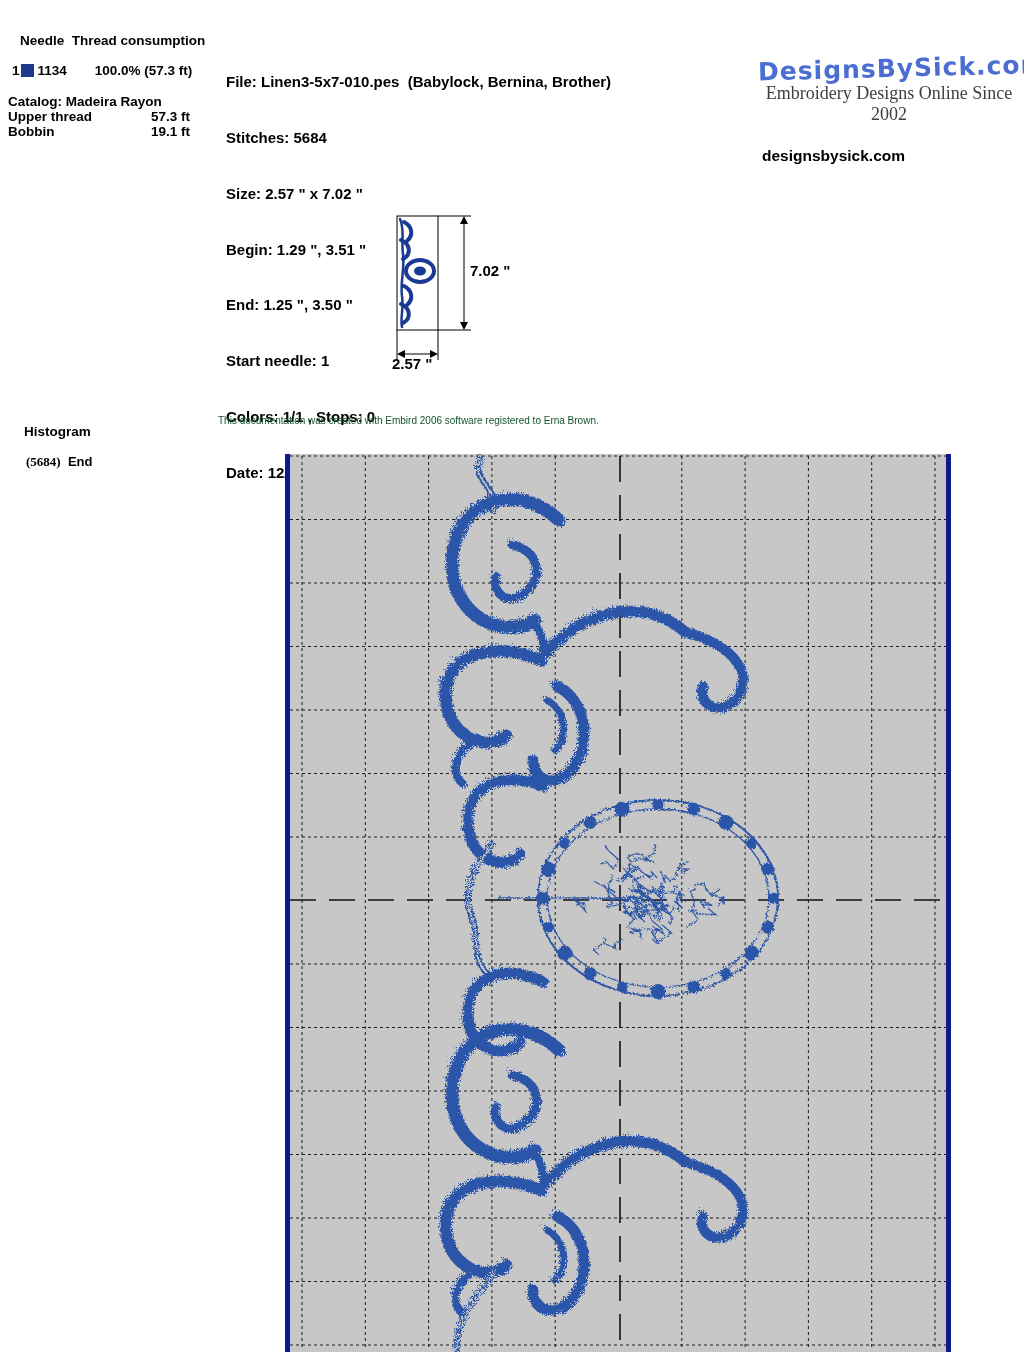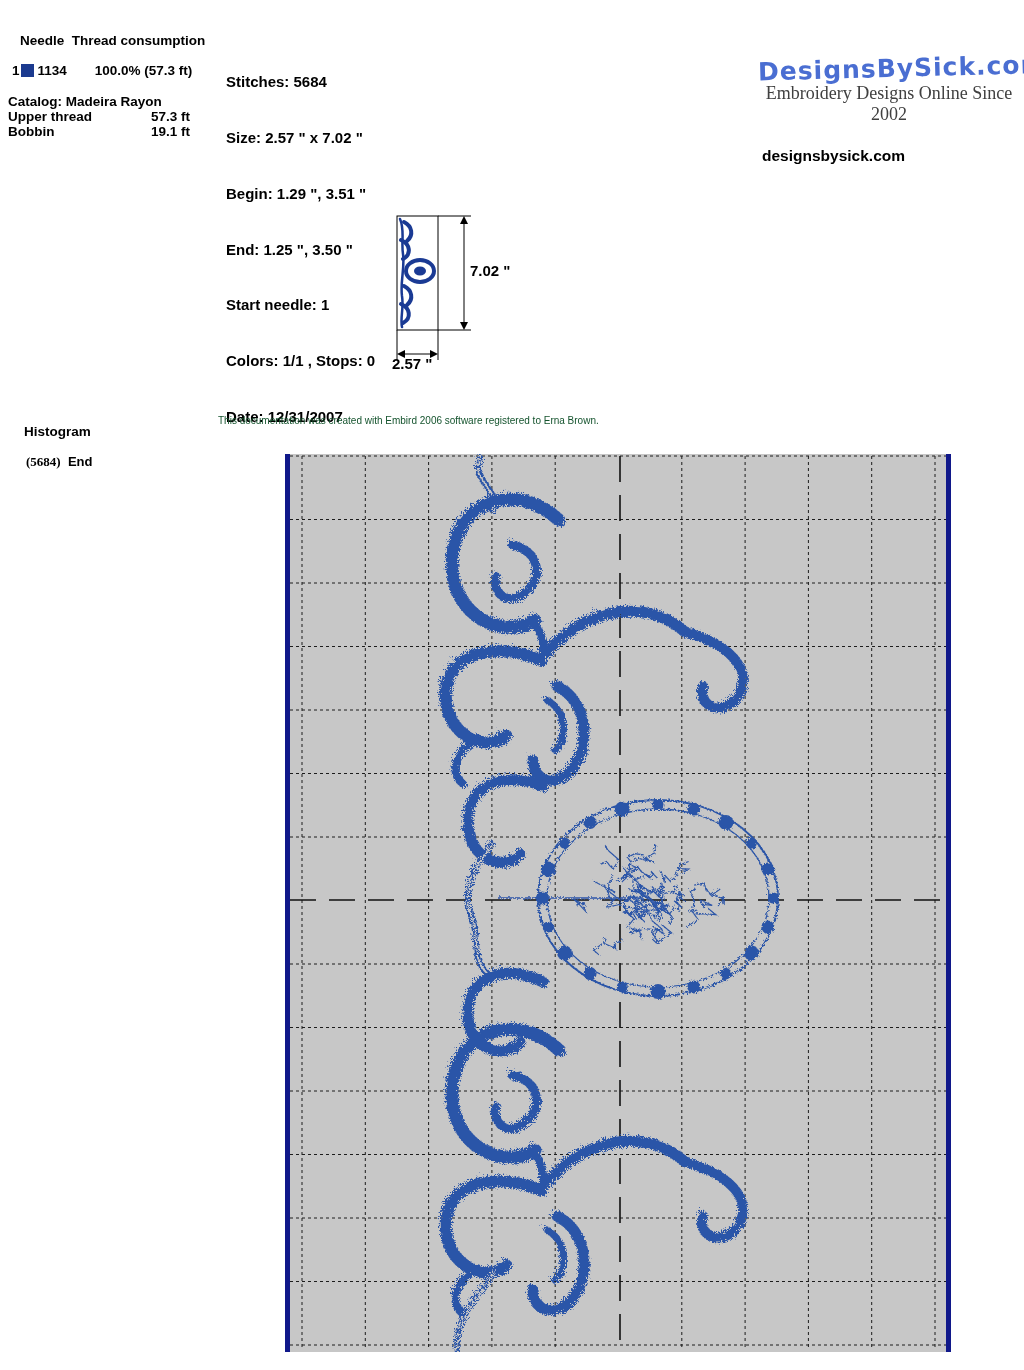--- a/index.html
+++ b/index.html
@@ -38,20 +38,21 @@
 <div class="abs tbl-row" style="left:8px;top:109px;width:182px;">
   <span>Upper thread</span>
   <span style="float:right;">57.3 ft</span>
 </div>
 <div class="abs tbl-row" style="left:8px;top:124px;width:182px;">
   <span>Bobbin</span>
   <span style="float:right;">19.1 ft</span>
 </div>
 
 <div class="abs fileinfo" style="left:226px;top:36px;">
+  <div>File: Linen3-5x7-010.pes  (Babylock, Bernina, Brother)</div>
   <div>Stitches: 5684</div>
   <div>Size: 2.57 " x 7.02 "</div>
   <div>Begin: 1.29 ", 3.51 "</div>
   <div>End: 1.25 ", 3.50 "</div>
   <div>Start needle: 1</div>
   <div>Colors: 1/1 , Stops: 0</div>
   <div>Date: 12/31/2007</div>
 </div>
 
 <div class="abs" style="left:758px;top:54px;width:262px;text-align:center;">

